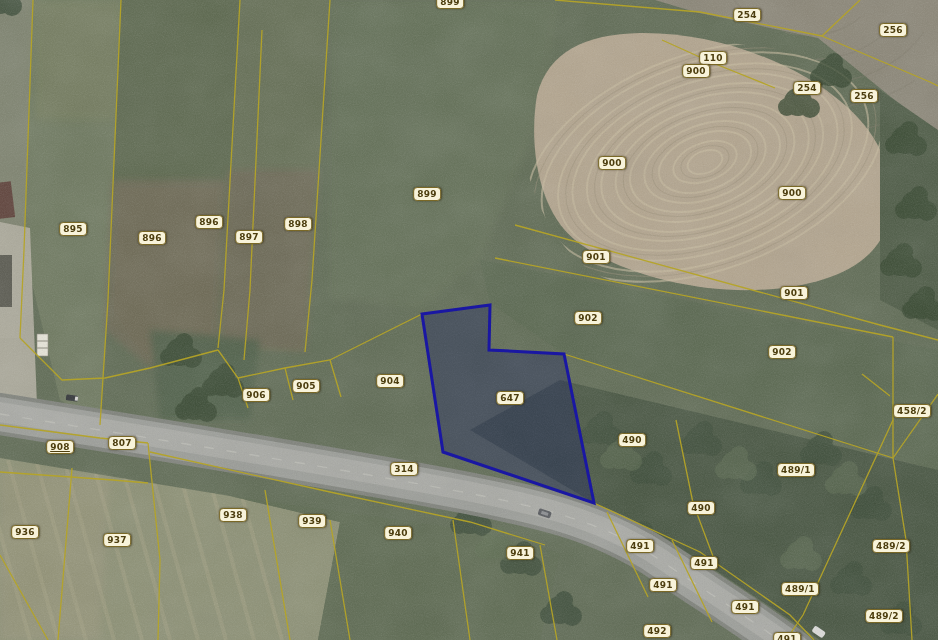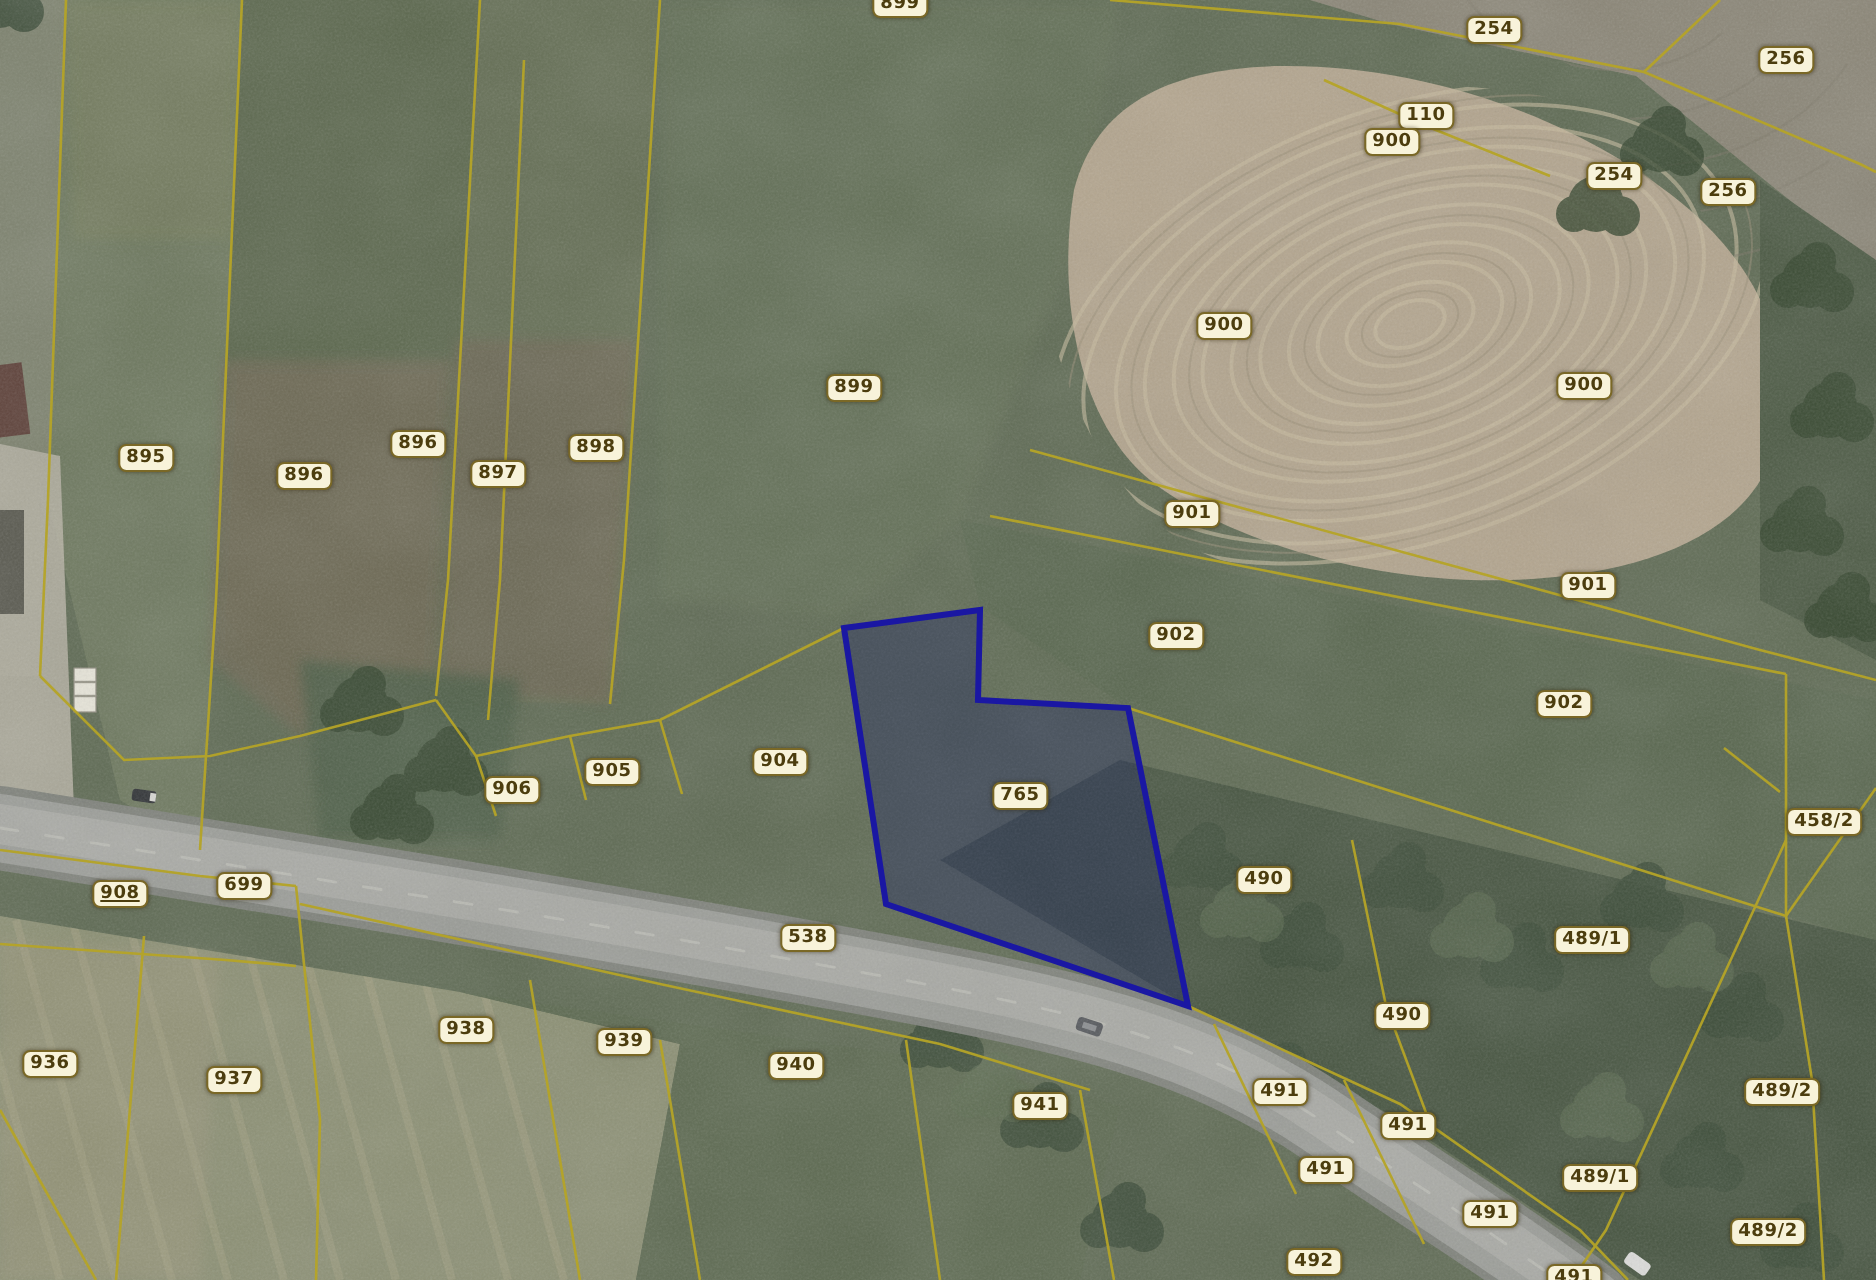--- a/index.html
+++ b/index.html
@@ -250,26 +250,26 @@
       <div class="plabel" style="left: 73px; top: 229px;">895</div>
       <div class="plabel" style="left: 152px; top: 238px;">896</div>
       <div class="plabel" style="left: 249px; top: 237px;">897</div>
       <div class="plabel" style="left: 596px; top: 257px;">901</div>
       <div class="plabel" style="left: 794px; top: 293px;">901</div>
       <div class="plabel" style="left: 588px; top: 318px;">902</div>
       <div class="plabel" style="left: 782px; top: 352px;">902</div>
       <div class="plabel" style="left: 390px; top: 381px;">904</div>
       <div class="plabel" style="left: 306px; top: 386px;">905</div>
       <div class="plabel" style="left: 256px; top: 395px;">906</div>
-      <div class="plabel" style="left: 510px; top: 398px;">765</div>
+      <div class="plabel" style="left: 510px; top: 398px;">647</div>
       <div class="plabel" style="left: 912px; top: 411px; text-align: right;">458/2</div>
       <div class="plabel" style="left: 632px; top: 440px;">490</div>
-      <div class="plabel" style="left: 122px; top: 443px;">699</div>
+      <div class="plabel" style="left: 122px; top: 443px;">807</div>
       <div class="plabel" style="left: 60px; top: 447px; text-decoration: underline;">908</div>
-      <div class="plabel" style="left: 404px; top: 469px;">538</div>
+      <div class="plabel" style="left: 404px; top: 469px;">314</div>
       <div class="plabel" style="left: 796px; top: 470px;">489/1</div>
       <div class="plabel" style="left: 701px; top: 508px;">490</div>
       <div class="plabel" style="left: 233px; top: 515px;">938</div>
       <div class="plabel" style="left: 117px; top: 540px;">937</div>
       <div class="plabel" style="left: 312px; top: 521px;">939</div>
       <div class="plabel" style="left: 25px; top: 532px;">936</div>
       <div class="plabel" style="left: 398px; top: 533px;">940</div>
       <div class="plabel" style="left: 640px; top: 546px;">491</div>
       <div class="plabel" style="left: 891px; top: 546px;">489/2</div>
       <div class="plabel" style="left: 520px; top: 553px;">941</div>

